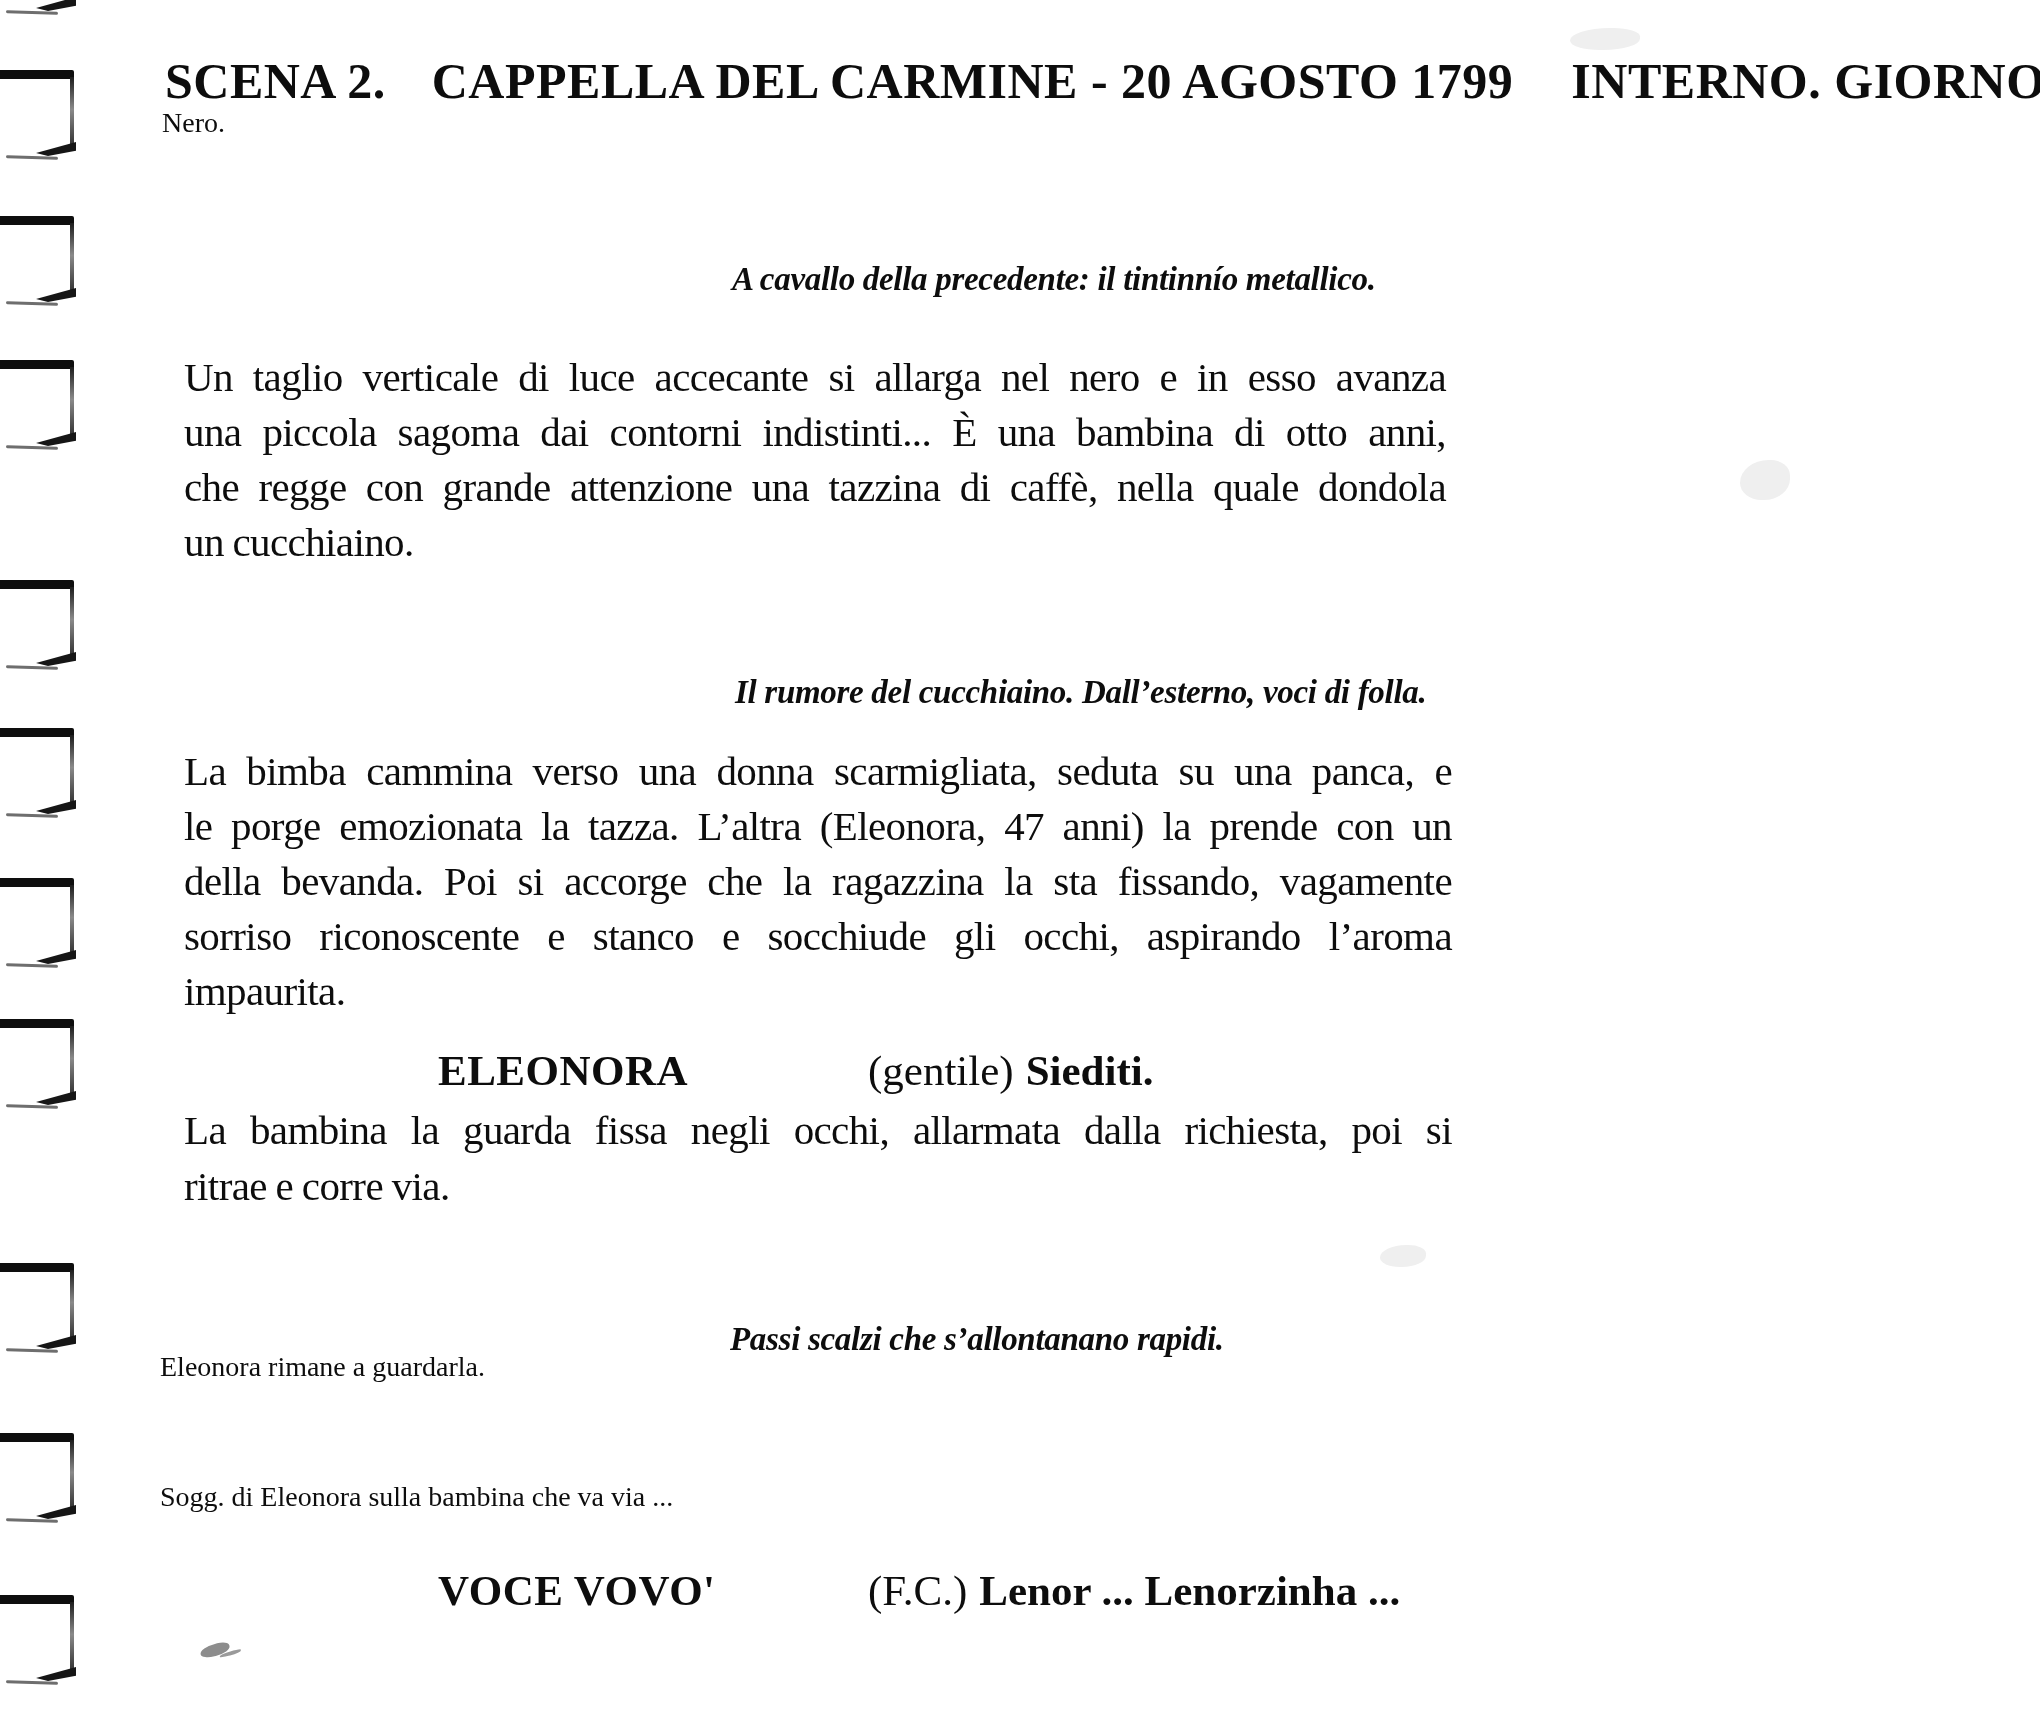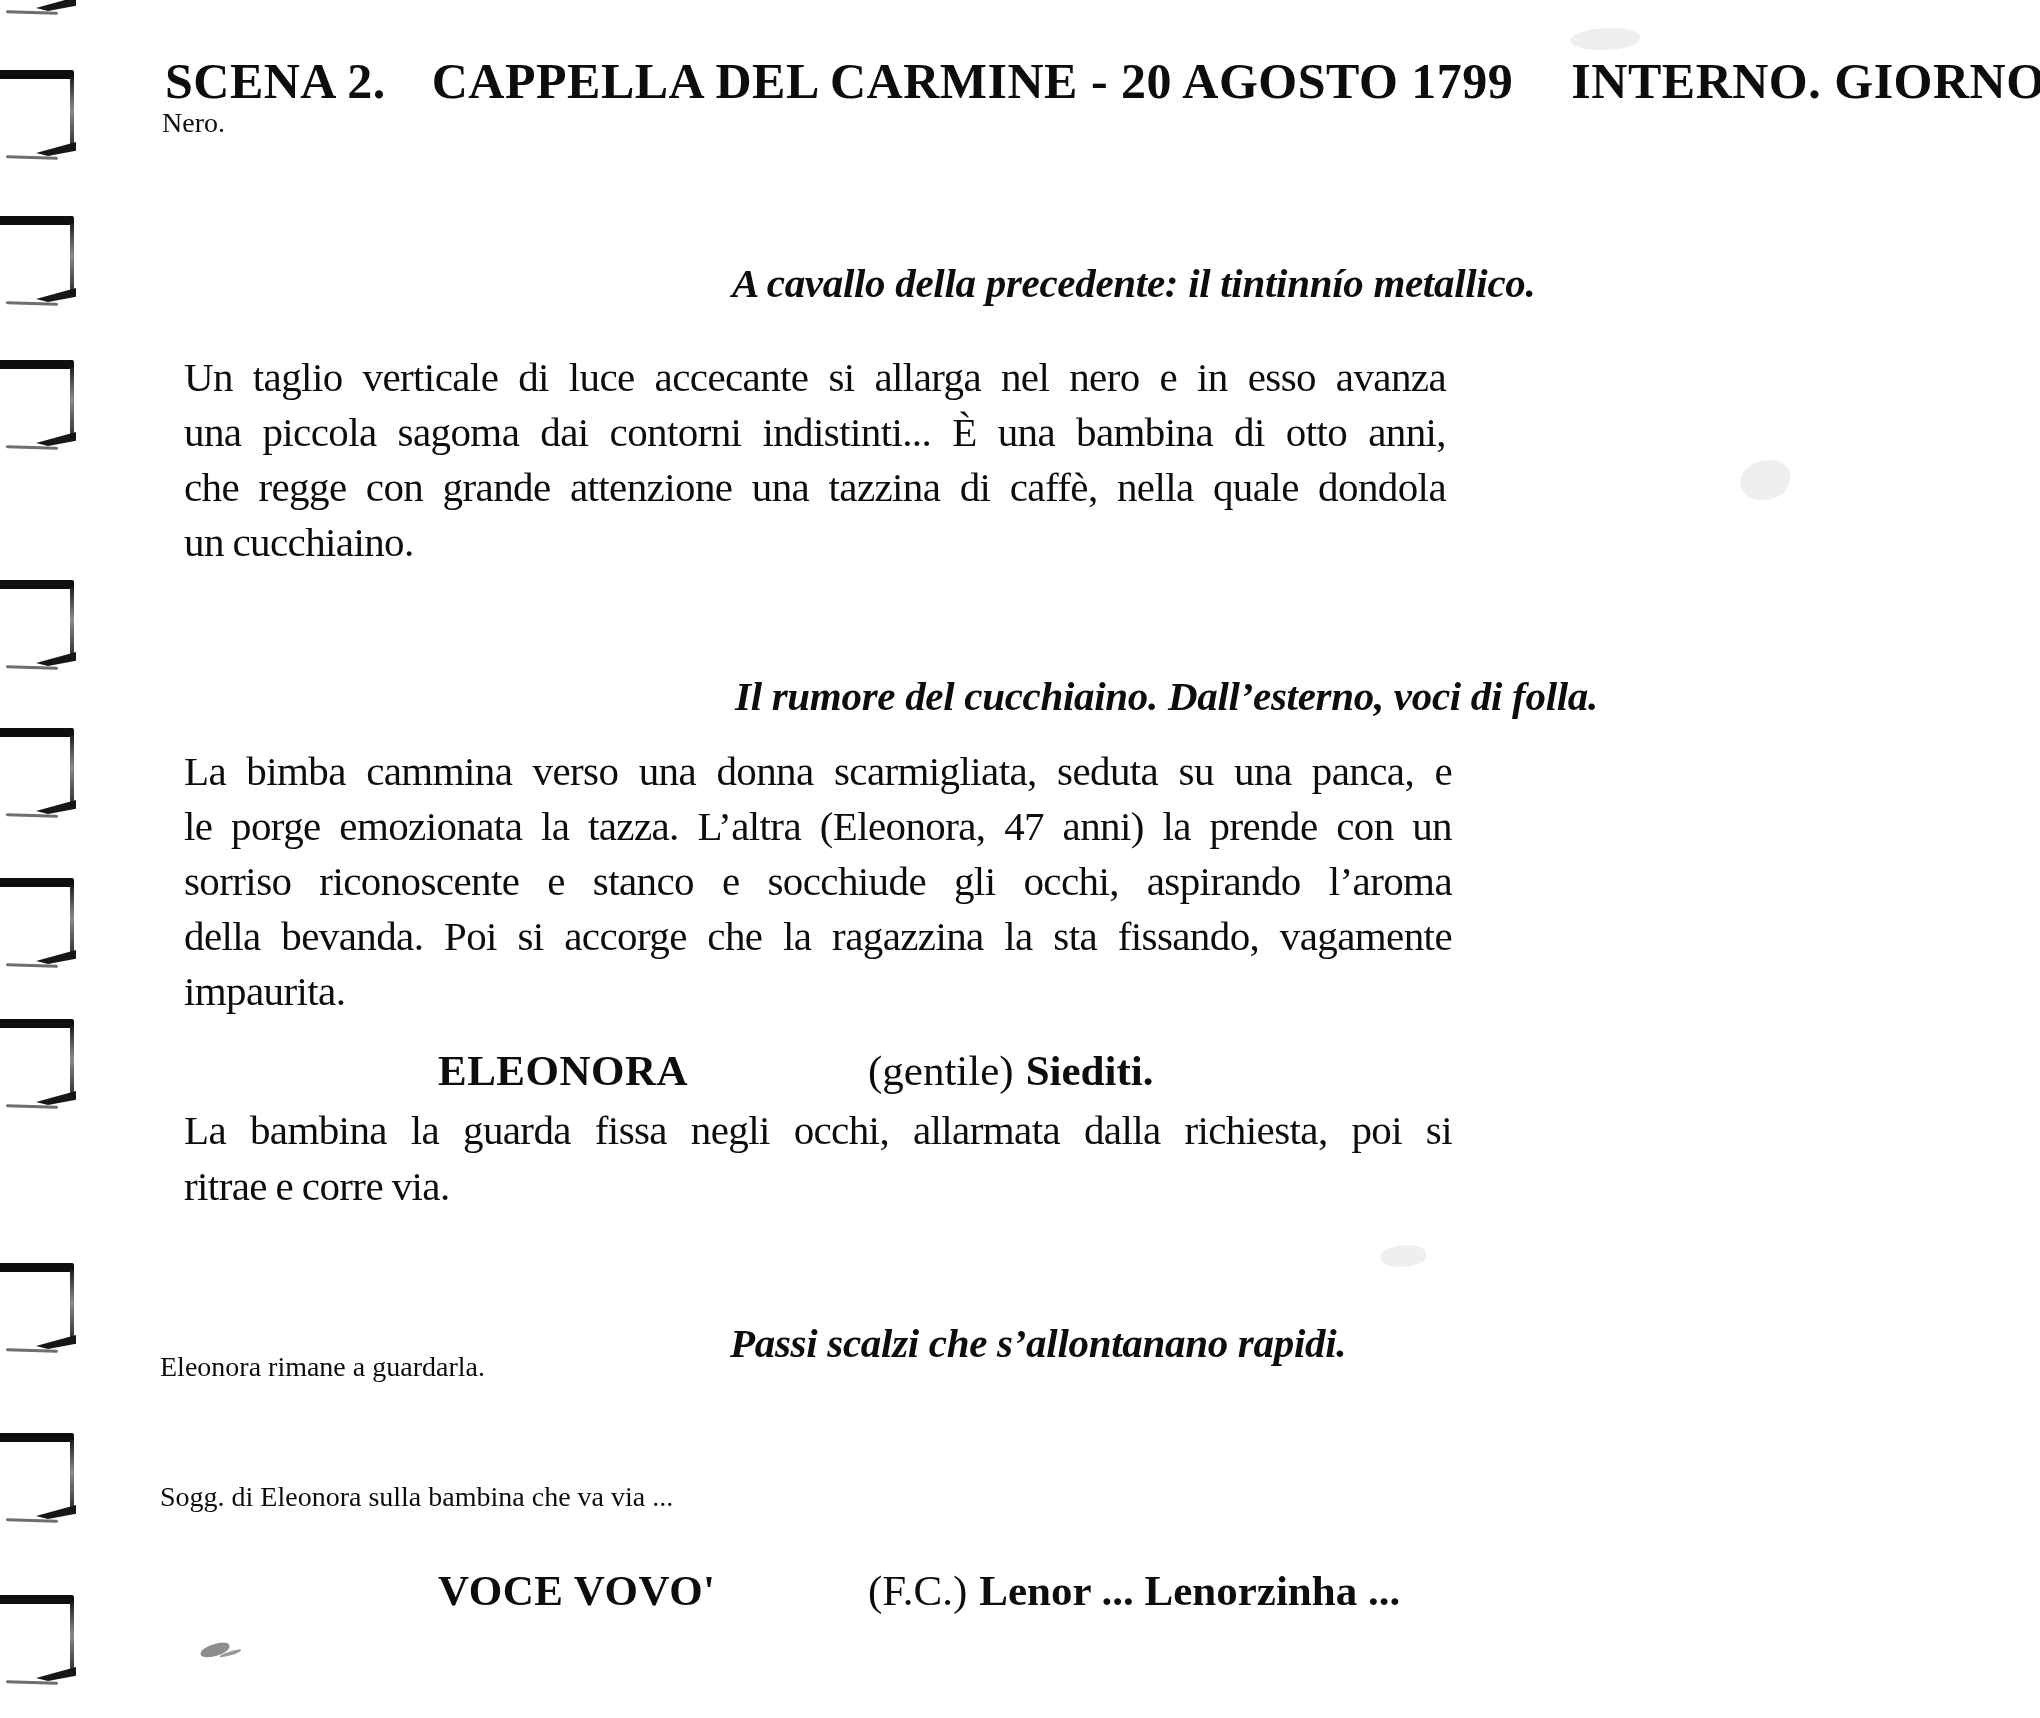--- a/index.html
+++ b/index.html
@@ -46,21 +46,21 @@
 
   .action { font-size: 28px; line-height: 1.05; text-align: center; }
 
   .para {
     font-size: 41px; line-height: 55px;
     letter-spacing: -0.6px; word-spacing: -1px; margin-left: 24px;
   }
   .para .jline { text-align: justify; text-align-last: justify; text-justify: inter-word; }
 
   .sound {
-    font-style: italic; font-weight: bold; font-size: 41px; line-height: 1.05;
+    font-style: italic; font-weight: bold; font-size: 33px; line-height: 1.05;
     white-space: nowrap; letter-spacing: -0.3px;
   }
 
   .dialogue { font-size: 43px; line-height: 1.05; white-space: nowrap; }
   .dialogue .char { display: inline-block; width: 430px; font-weight: bold; letter-spacing: 0.5px; }
   .dialogue .paren { font-weight: normal; }
   .dialogue .dtext { font-weight: bold; margin-left: 12px; }
 
   .smudge {
     position: absolute; border-radius: 60% 40% 55% 45%;
@@ -157,22 +157,22 @@
   <div class="jline">una piccola sagoma dai contorni indistinti... È una bambina di otto anni,</div>
   <div class="jline">che regge con grande attenzione una tazzina di caffè, nella quale dondola</div>
   <div>un cucchiaino.</div>
 </div>
 
 <div class="abs sound" style="left:735px; top:675px;">Il rumore del cucchiaino. Dall’esterno, voci di folla.</div>
 
 <div class="abs para" style="left:160px; top:744px; width:1268px;">
   <div class="jline">La bimba cammina verso una donna scarmigliata, seduta su una panca, e</div>
   <div class="jline">le porge emozionata la tazza. L’altra (Eleonora, 47 anni) la prende con un</div>
+  <div class="jline">della bevanda. Poi si accorge che la ragazzina la sta fissando, vagamente</div>
   <div class="jline">sorriso riconoscente e stanco e socchiude gli occhi, aspirando l’aroma</div>
-  <div class="jline">della bevanda. Poi si accorge che la ragazzina la sta fissando, vagamente</div>
   <div>impaurita.</div>
 </div>
 
 <div class="abs dialogue" style="left:438px; top:1048px;">
   <span class="char">ELEONORA</span><span class="paren">(gentile)</span><span class="dtext">Siediti.</span>
 </div>
 
 <div class="abs para" style="left:160px; top:1102px; width:1268px; line-height:56px;">
   <div class="jline">La bambina la guarda fissa negli occhi, allarmata dalla richiesta, poi si</div>
   <div>ritrae e corre via.</div>

